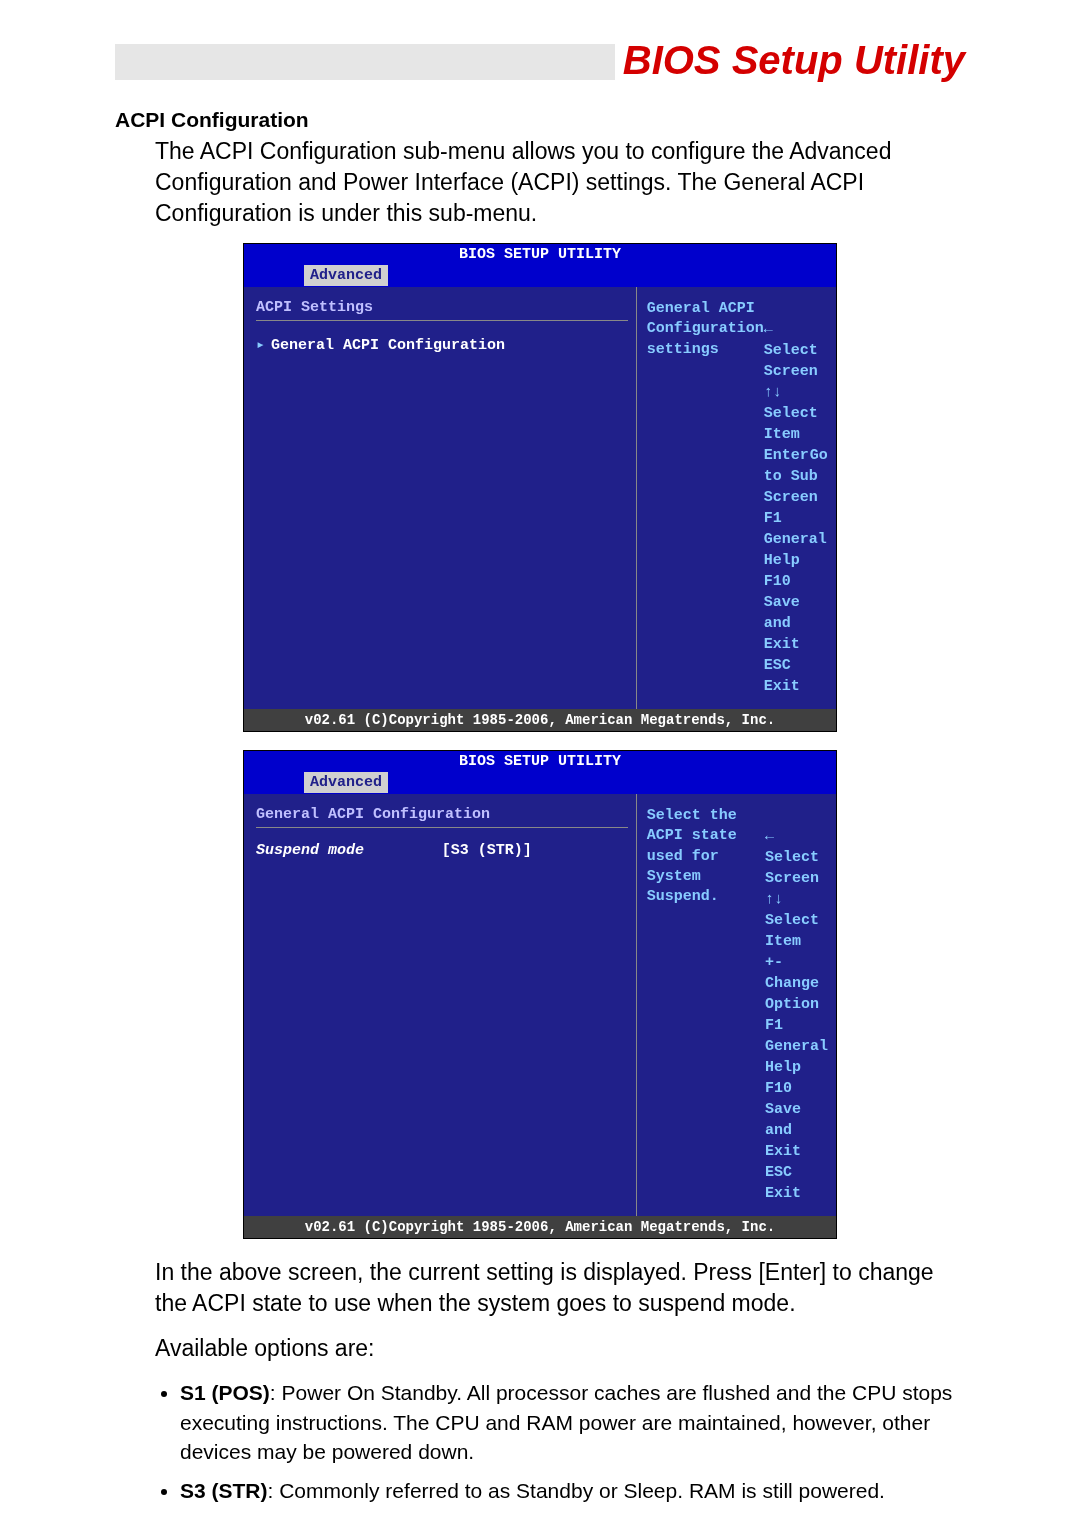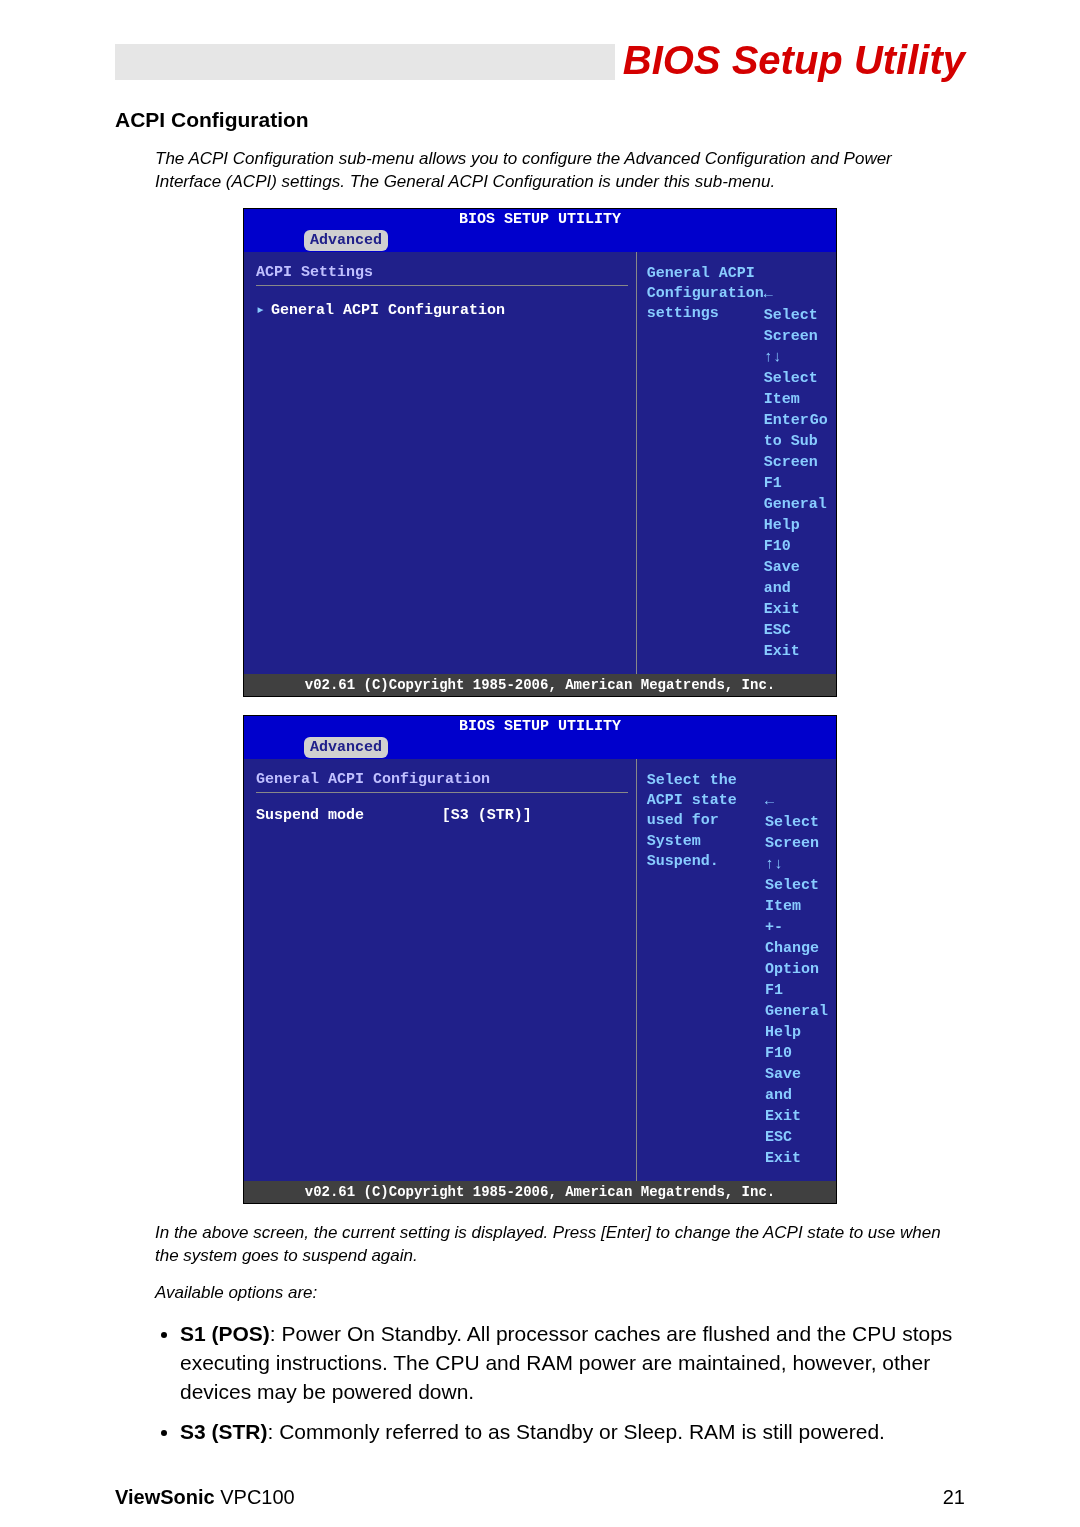--- a/index.html
+++ b/index.html
@@ -26,28 +26,27 @@
     font-size: 40px;
     font-weight: bold;
     font-style: italic;
     color: #d40000;
     padding-left: 8px;
     line-height: 1;
   }
   h3.section {
     font-size: 21px;
     font-weight: bold;
-    margin: 0 0 16px 0;
+    margin: 0 0 4px 0;
   }
   p.body {
-    font-size: 17px;
+    font-size: 23px;
     margin: 0 12px 14px 0;
     line-height: 1.35;
     padding-left: 40px;
-    font-style: italic;
   }
   .bios-box {
     width: 592px;
     margin: 6px auto 18px auto;
     border: 1px solid #000;
     font-family: "Courier New", monospace;
     font-size: 15px;
     font-weight: bold;
     color: #fff;
   }
@@ -61,21 +60,20 @@
     background: #0000cc;
     padding: 0 0 0 60px;
     height: 22px;
   }
   .bios-tab {
     display: inline-block;
     background: #d0d0d0;
     color: #20208a;
     padding: 2px 6px;
     font-weight: bold;
-    border-radius: 6px;
   }
   .bios-main {
     display: flex;
     background: #20208a;
   }
   .bios-left {
     flex: 2.05;
     padding: 12px 8px 12px 12px;
     border-right: 1px solid #888;
     min-height: 310px;
@@ -112,21 +110,21 @@
     background: #404040;
     color: #fff;
     text-align: center;
     padding: 3px 0;
     font-size: 14px;
   }
   .setting-row {
     display: flex;
     color: #fff;
   }
-  .setting-label { flex: 1; }
+  .setting-label { flex: 1; font-style: italic; }
   .setting-value { flex: 1; color: #fff; }
   ul.options {
     font-size: 21px;
     line-height: 1.4;
     padding-left: 65px;
     margin: 6px 0 0 0;
   }
   ul.options li { margin-bottom: 10px; }
   ul.options li b { font-weight: bold; text-align: center; }
   .footer-row {
@@ -200,21 +198,21 @@
           <div><span class="k">+-</span><span>Change Option</span></div>
           <div><span class="k">F1</span><span>General Help</span></div>
           <div><span class="k">F10</span><span>Save and Exit</span></div>
           <div><span class="k">ESC</span><span>Exit</span></div>
         </div>
       </div>
     </div>
     <div class="bios-footer">v02.61 (C)Copyright 1985-2006, American Megatrends, Inc.</div>
   </div>
 
-  <p class="body">In the above screen, the current setting is displayed. Press [Enter] to change the ACPI state to use when the system goes to suspend again.</p>
+  <p class="body">In the above screen, the current setting is displayed. Press [Enter] to change the ACPI state to use when the system goes to suspend mode.</p>
   <p class="body">Available options are:</p>
 
   <ul class="options">
     <li><b>S1 (POS)</b><span>: Power On Standby. All processor caches are flushed and the CPU stops executing instructions. The CPU and RAM power are maintained, however, other devices may be powered down.</span></li>
     <li><b>S3 (STR)</b><span>: Commonly referred to as Standby or Sleep. RAM is still powered.</span></li>
   </ul>
 
   <div class="footer-row">
     <div class="footer-left">
       <b>ViewSonic</b>

